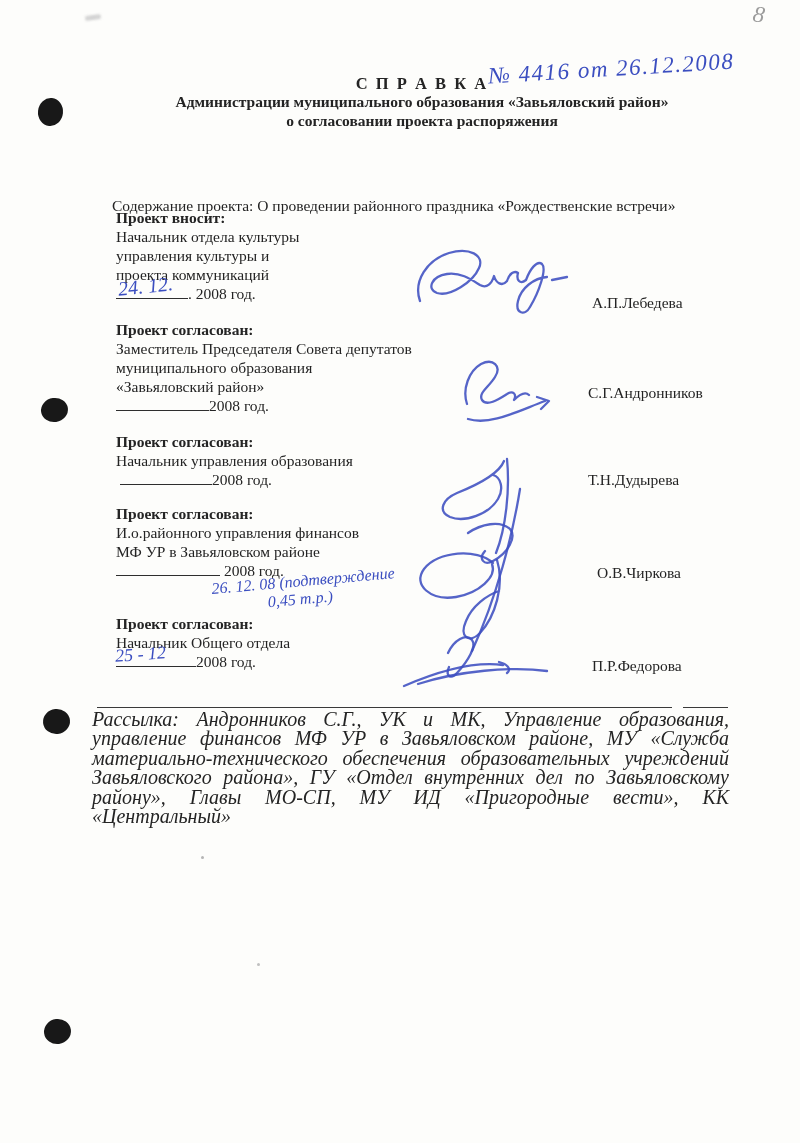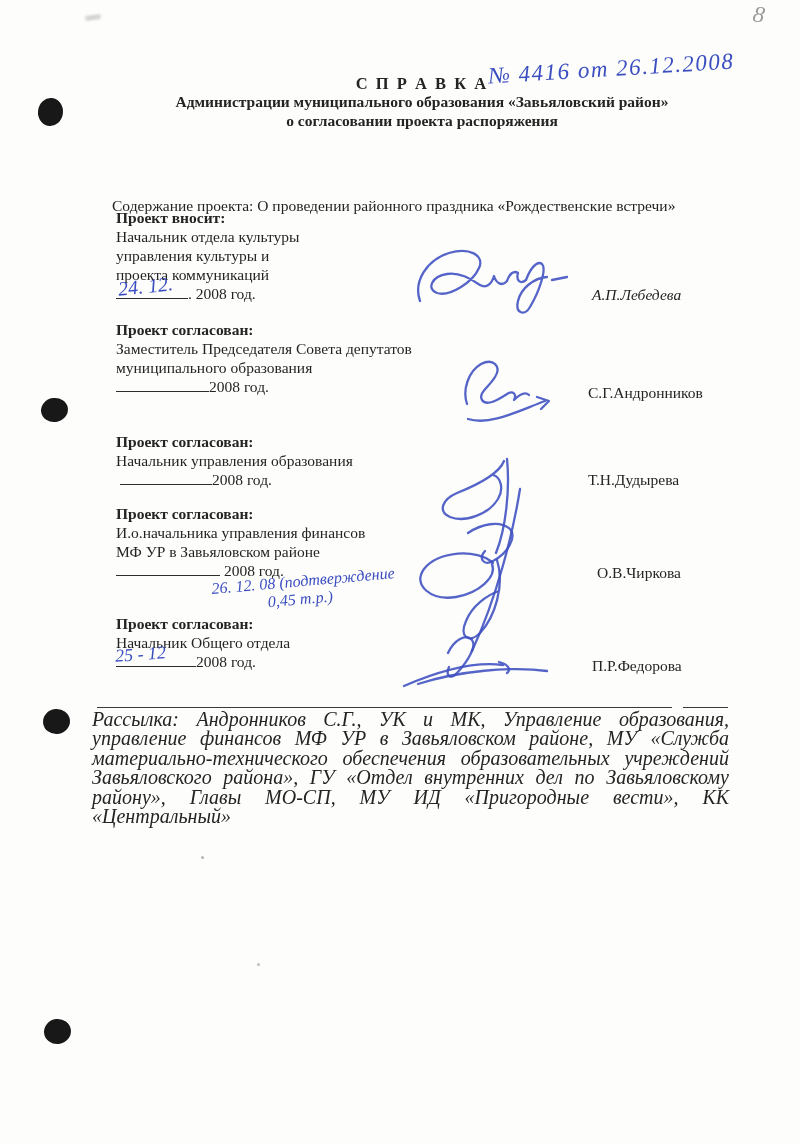--- a/index.html
+++ b/index.html
@@ -56,40 +56,41 @@
 <div class="summary">Содержание проекта: О проведении районного праздника «Рождественские встречи»</div>
 
 <div class="blk" style="top:208px;">
   <div class="h">Проект вносит:</div>
   <div>Начальник отдела культуры</div>
   <div>управления культуры и</div>
   <div>проекта коммуникаций</div>
   <div><span class="u" style="width:72px;"></span><span>. 2008 год.</span></div>
 </div>
 <div class="hand" style="left:118px;top:275px;font-size:20px;transform:rotate(-6deg);">24. 12.</div>
-<div class="signer" style="left:592px;top:286px;font-style:italic;">А.П.Лебедева</div>
+<div class="signer" style="left:592px;top:294px;">А.П.Лебедева</div>
 
 <div class="blk" style="top:320px;">
   <div class="h">Проект согласован:</div>
   <div>Заместитель Председателя Совета депутатов</div>
   <div>муниципального образования</div>
+  <div>«Завьяловский район»</div>
   <div><span class="u" style="width:93px;"></span><span>2008 год.</span></div>
 </div>
 <div class="signer" style="left:588px;top:384px;">С.Г.Андронников</div>
 
 <div class="blk" style="top:432px;">
   <div class="h">Проект согласован:</div>
   <div>Начальник управления образования</div>
   <div style="padding-left:4px;"><span class="u" style="width:92px;"></span><span>2008 год.</span></div>
 </div>
 <div class="signer" style="left:588px;top:471px;">Т.Н.Дудырева</div>
 
 <div class="blk" style="top:504px;">
   <div class="h">Проект согласован:</div>
-  <div>И.о.начальника управления финансов</div>
+  <div>И.о.районного управления финансов</div>
   <div>МФ УР в Завьяловском районе</div>
   <div><span class="u" style="width:104px;"></span><span> 2008 год.</span></div>
 </div>
 <div class="hand" style="left:212px;top:572px;font-size:16px;transform:rotate(-5deg);">
   <div>26. 12. 08 (подтверждение</div>
   <div style="padding-left:55px;">0,45 т.р.)</div>
 </div>
 <div class="signer" style="left:597px;top:564px;text-align:right;">О.В.Чиркова</div>
 
 <div class="blk" style="top:614px;">

